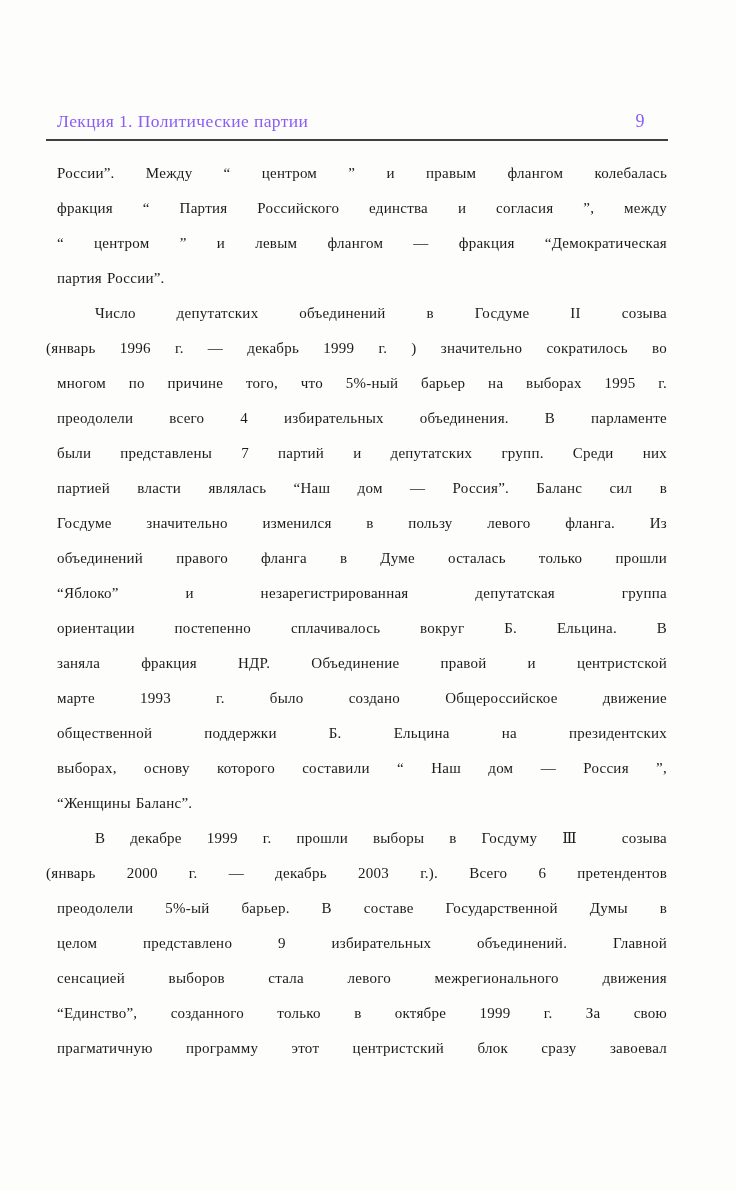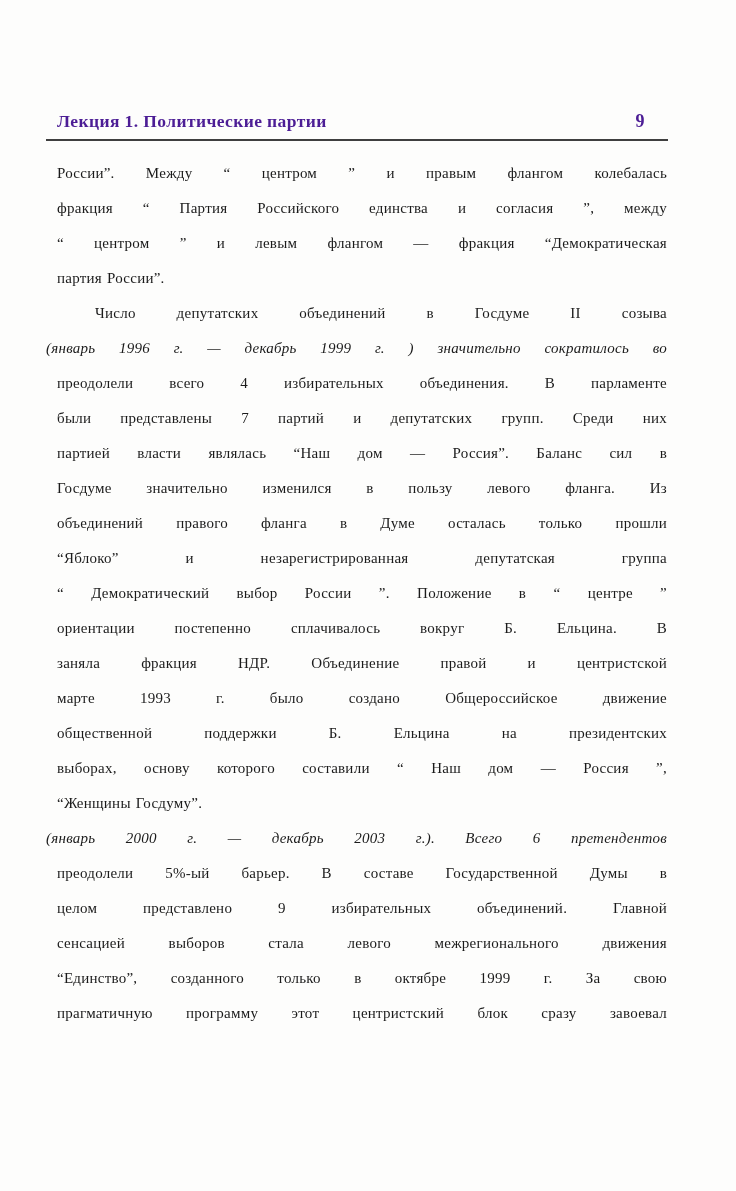--- a/index.html
+++ b/index.html
@@ -17,24 +17,24 @@
     color: #1b1b1b;
   }
   .running-head {
     position: absolute;
     left: 57px;
     top: 111px;
     width: 610px;
     display: flex;
     justify-content: space-between;
     align-items: flex-start;
-    font-weight: bold;
+    font-weight: normal;
     font-size: 17.5px;
     letter-spacing: 0.4px;
-    color: #4c1d95;
+    color: #8b5cf6;
   }
   .running-head .pageno {
     margin-right: 22px;
     font-size: 18px;
   }
   .head-rule {
     position: absolute;
     left: 46px;
     top: 139px;
     width: 622px;
@@ -58,21 +58,20 @@
     white-space: nowrap; 
   }
   .line.para-end {
     text-align-last: left;
   }
   .line.indent {
     padding-left: 38px;
   }
   .line.hang {
     margin-left: -11px;
-    font-style: italic;
   }
 </style>
 </head>
 <body>
 
 <div class="page">
 
   <div class="running-head">
     <span class="title">Лекция 1. Политические партии</span>
     <span class="pageno">9</span>
@@ -80,33 +79,34 @@
 
   <div class="head-rule"></div>
 
   <div class="body-text">
     <div class="line">России”. Между “ центром ” и правым флангом колебалась</div>
     <div class="line">фракция “ Партия Российского единства и согласия ”, между</div>
     <div class="line">“ центром ” и левым флангом — фракция “Демократическая</div>
     <div class="line para-end">партия России”.</div>
     <div class="line indent">Число депутатских объединений в Госдуме II созыва</div>
     <div class="line hang">(январь 1996 г. — декабрь 1999 г. ) значительно сократилось во</div>
+    <div class="line">многом по причине того, что 5%-ный барьер на выборах 1995 г.</div>
     <div class="line">преодолели всего 4 избирательных объединения. В парламенте</div>
     <div class="line">были представлены 7 партий и депутатских групп. Среди них</div>
     <div class="line">партией власти являлась “Наш дом — Россия”. Баланс сил в</div>
     <div class="line">Госдуме значительно изменился в пользу левого фланга. Из</div>
     <div class="line">объединений правого фланга в Думе осталась только прошли</div>
     <div class="line">“Яблоко” и незарегистрированная депутатская группа</div>
-    <div class="line">“ Демократический выбор России ”. Положение в “ центре ”</div>
     <div class="line">ориентации постепенно сплачивалось вокруг Б. Ельцина. В</div>
     <div class="line">заняла фракция НДР. Объединение правой и центристской</div>
     <div class="line">марте 1993 г. было создано Общероссийское движение</div>
     <div class="line">общественной поддержки Б. Ельцина на президентских</div>
     <div class="line">выборах, основу которого составили “ Наш дом — Россия ”,</div>
-    <div class="line para-end">“Женщины Госдуму”.</div>
+    <div class="line para-end">“Женщины Баланс”.</div>
+    <div class="line indent">В декабре 1999 г. прошли выборы в Госдуму Ⅲ созыва</div>
     <div class="line hang">(январь 2000 г. — декабрь 2003 г.). Всего 6 претендентов</div>
     <div class="line">преодолели 5%-ый барьер. В составе Государственной Думы в</div>
     <div class="line">целом представлено 9 избирательных объединений. Главной</div>
     <div class="line">сенсацией выборов стала левого межрегионального движения</div>
     <div class="line">“Единство”, созданного только в октябре 1999 г. За свою</div>
     <div class="line">прагматичную программу этот центристский блок сразу завоевал</div>
   </div>
 
 </div>
 

